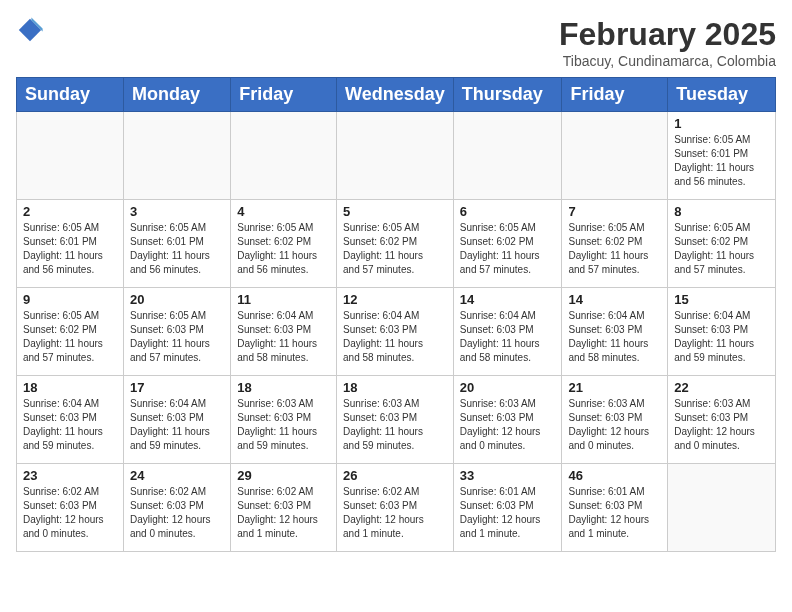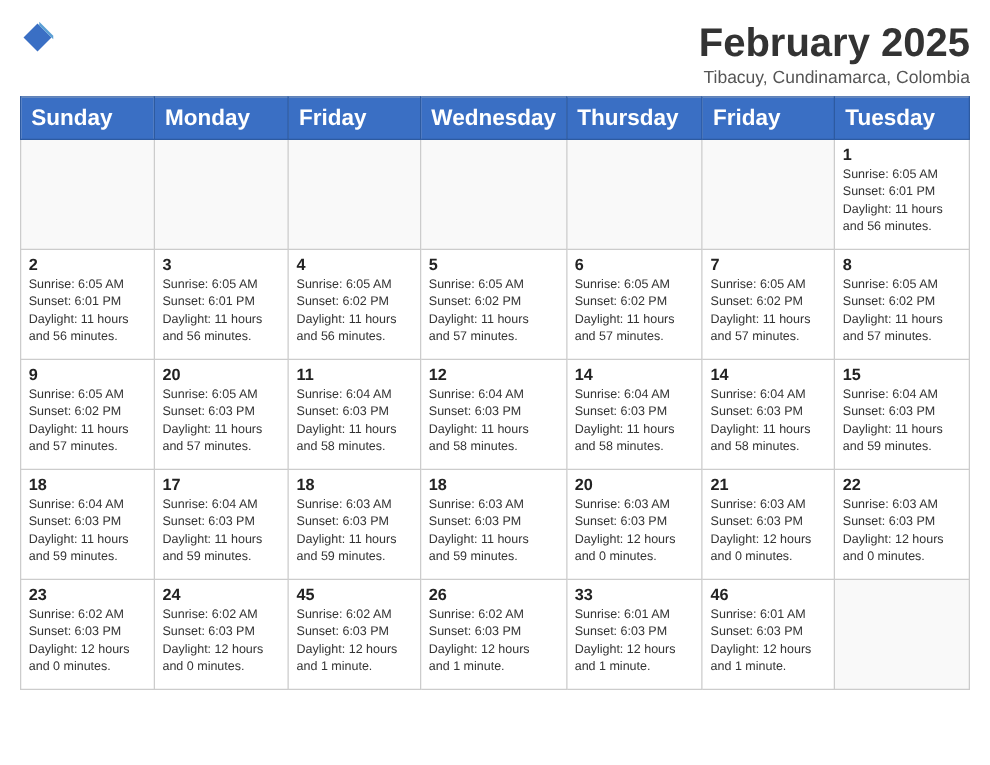--- a/index.html
+++ b/index.html
@@ -291,21 +291,21 @@
 and 0 minutes.</div>
         </td>
         <td>
           <div class="day-number">24</div>
           <div class="day-info" style="white-space: pre-line;">Sunrise: 6:02 AM
 Sunset: 6:03 PM
 Daylight: 12 hours
 and 0 minutes.</div>
         </td>
         <td>
-          <div class="day-number">45</div>
+          <div class="day-number">29</div>
           <div class="day-info" style="white-space: pre-line;">Sunrise: 6:02 AM
 Sunset: 6:03 PM
 Daylight: 12 hours
 and 1 minute.</div>
         </td>
         <td>
           <div class="day-number">26</div>
           <div class="day-info" style="white-space: pre-line;">Sunrise: 6:02 AM
 Sunset: 6:03 PM
 Daylight: 12 hours

